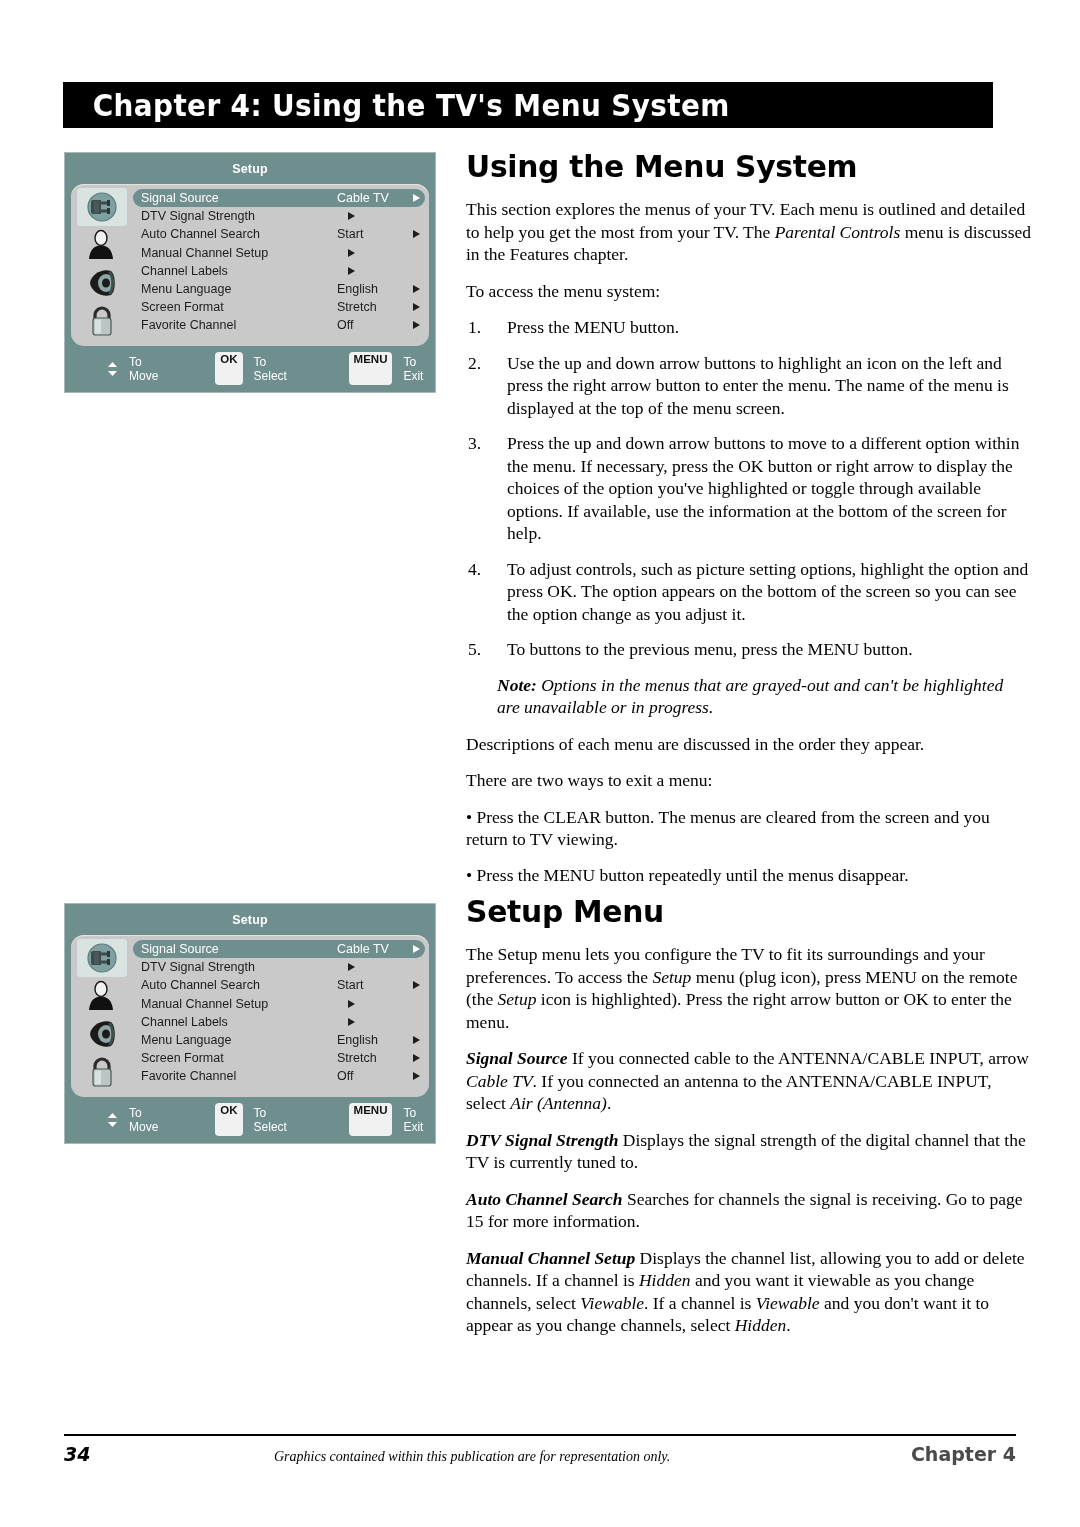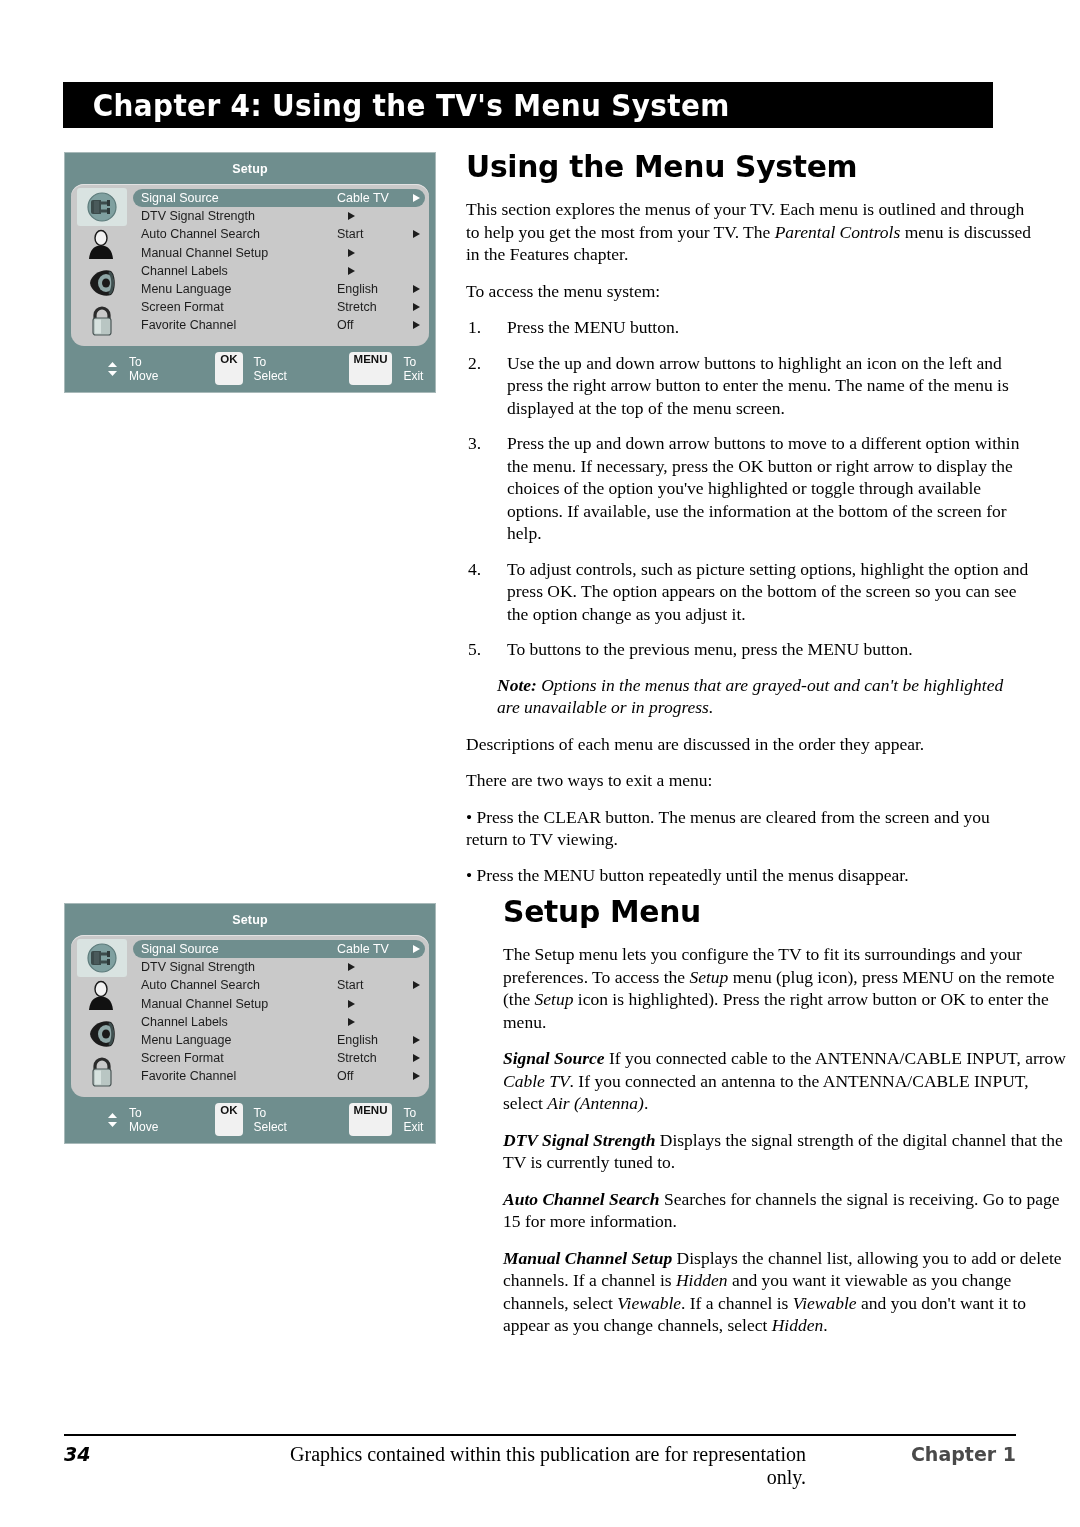--- a/index.html
+++ b/index.html
@@ -227,22 +227,23 @@
   }
   .page-num {
     font-family: "DejaVu Sans", sans-serif;
     font-weight: bold;
     font-style: italic;
     font-size: 19px;
     width: 210px;
   }
   .footer-note {
     flex: 1;
-    text-align: right;
-    font-size: 20px;
+    text-align: left;
+    font-style: italic;
+    font-size: 14px;
   }
   .footer-chapter {
     font-family: "DejaVu Sans", sans-serif;
     font-weight: bold;
     font-size: 19px;
     width: 210px;
     text-align: right;
     color: #4a4a4a;
   }
 </style>
@@ -346,21 +347,21 @@
     <span class="key-cap">OK</span>
     <span>To Select</span>
     <span class="foot-gap-2"></span>
     <span class="key-cap">MENU</span>
     <span>To Exit</span>
   </div>
 </div>
 
 <div class="col" style="top:148px;">
   <h1 class="sec-title">Using the Menu System</h1>
-  <p class="body"><span>This section explores the menus of your TV. Each menu is outlined and through to help you get the most from your TV. The </span><i>Parental Controls</i><span> menu is discussed in the Features chapter.</span></p>
+  <p class="body"><span>This section explores the menus of your TV. Each menu is outlined and detailed to help you get the most from your TV. The </span><i>Parental Controls</i><span> menu is discussed in the Features chapter.</span></p>
   <p class="body">To access the menu system:</p>
 
   <div class="ol-item">
     <span class="ol-num">1.</span>
     <span>Press the MENU button.</span>
   </div>
   <div class="ol-item">
     <span class="ol-num">2.</span>
     <span>Use the up and down arrow buttons to highlight an icon on the left and press the right arrow button to enter the menu. The name of the menu is displayed at the top of the menu screen.</span>
   </div>
@@ -476,31 +477,31 @@
     <span>To Move</span>
     <span class="foot-gap"></span>
     <span class="key-cap">OK</span>
     <span>To Select</span>
     <span class="foot-gap-2"></span>
     <span class="key-cap">MENU</span>
     <span>To Exit</span>
   </div>
 </div>
 
-<div class="col" style="top:893px;margin-left:37px;">
+<div class="col" style="top:893px;">
   <h1 class="sec-title">Setup Menu</h1>
   <p class="body"><span>The Setup menu lets you configure the TV to fit its surroundings and your preferences. To access the </span><i>Setup</i><span> menu (plug icon), press MENU on the remote (the </span><i>Setup</i><span> icon is highlighted). Press the right arrow button or OK to enter the menu.</span></p>
 
   <p class="body"><span class="term">Signal Source</span><span>  If you connected cable to the ANTENNA/CABLE INPUT, arrow </span><i>Cable TV</i><span>. If you connected an antenna to the ANTENNA/CABLE INPUT, select </span><i>Air (Antenna)</i><span>.</span></p>
 
   <p class="body"><span class="term">DTV Signal Strength</span><span>  Displays the signal strength of the digital channel that the TV is currently tuned to.</span></p>
 
   <p class="body"><span class="term">Auto Channel Search</span><span>  Searches for channels the signal is receiving. Go to page 15 for more information.</span></p>
 
   <p class="body"><span class="term">Manual Channel Setup</span><span>  Displays the channel list, allowing you to add or delete channels. If a channel is </span><i>Hidden</i><span> and you want it viewable as you change channels, select </span><i>Viewable</i><span>. If a channel is </span><i>Viewable</i><span> and you don't want it to appear as you change channels, select </span><i>Hidden</i><span>.</span></p>
 </div>
 
 <div class="page-rule"></div>
 <div class="footer-row">
   <div class="page-num">34</div>
   <div class="footer-note">Graphics contained within this publication are for representation only.</div>
-  <div class="footer-chapter">Chapter 1</div>
+  <div class="footer-chapter">Chapter 4</div>
 </div>
 
 </body></html>

